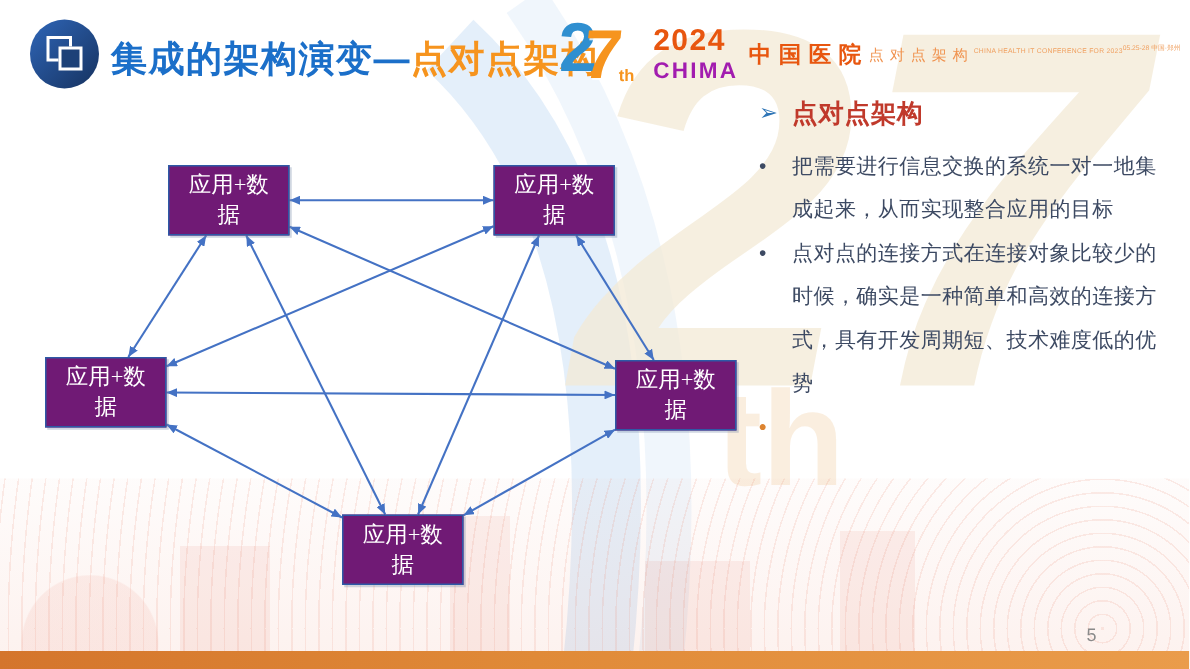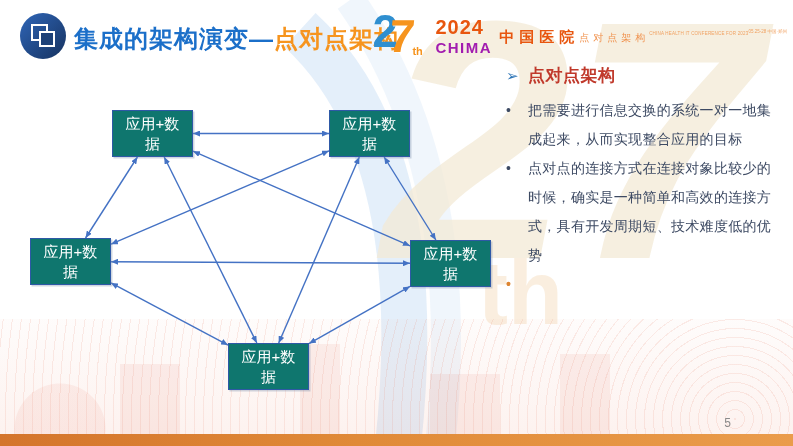--- a/index.html
+++ b/index.html
@@ -48,24 +48,24 @@
   .logo-mid .org{font-size:15px;font-weight:bold;color:#a21caf;letter-spacing:1.5px;margin-top:3px;}
   .logo-right{display:flex;justify-content:center;line-height:1;}
   .logo-right .cn1{font-size:15px;font-weight:bold;color:#E8560F;letter-spacing:5px;}
   .logo-right .cn2{font-size:10px;color:#F0924E;letter-spacing:4px;margin-top:4px;}
   .logo-right .en1{font-size:4.5px;color:#F0A060;margin-top:3px;letter-spacing:0.2px;}
   .logo-right .en2{font-size:4.5px;color:#F0A060;margin-top:1px;}
 
   
   #edge-svg{position:absolute;inset:0;width:793px;height:446px;z-index:1;}
   #diagram-nodes{position:absolute;inset:0;z-index:2;}
-  .node{position:absolute;box-sizing:border-box;background:#0f766e;border:1px solid #2E59A6;
+  .node{position:absolute;box-sizing:border-box;background:#701a75;border:1px solid #2E59A6;
         color:#fff;font-size:15px;line-height:20px;display:flex;align-items:center;
         justify-content:center;text-align:center;padding:18px 10px;
-        box-shadow:1.5px 1.5px 0 rgba(120,140,170,0.35);}
+        box-shadow:1.5px 1.5px 0 rgba(120,140,170,0.35);font-family:Liberation Serif, serif;}
 
   
   .panel{position:absolute;left:506px;top:64px;width:286px;z-index:2;}
   .panel-heading{display:flex;margin:0 0 8px 0;}
   .panel-heading .arrow{width:22px;flex:none;color:#2E75B6;font-size:15px;line-height:24px;}
   .panel-heading .htext{color:#C0392B;font-weight:bold;font-size:17px;line-height:24px;letter-spacing:0.5px;}
   .bullet{display:flex;}
   .bullet .marker{width:22px;flex:none;font-size:14px;line-height:29px;color:#3D4A63;}
   .bullet .btext{width:253px;font-size:14px;line-height:29px;color:#3D4A63;letter-spacing:0.3px;}
   .bullet.em .marker,.bullet.em .btext{color:#DD8430;font-weight:bold;}

